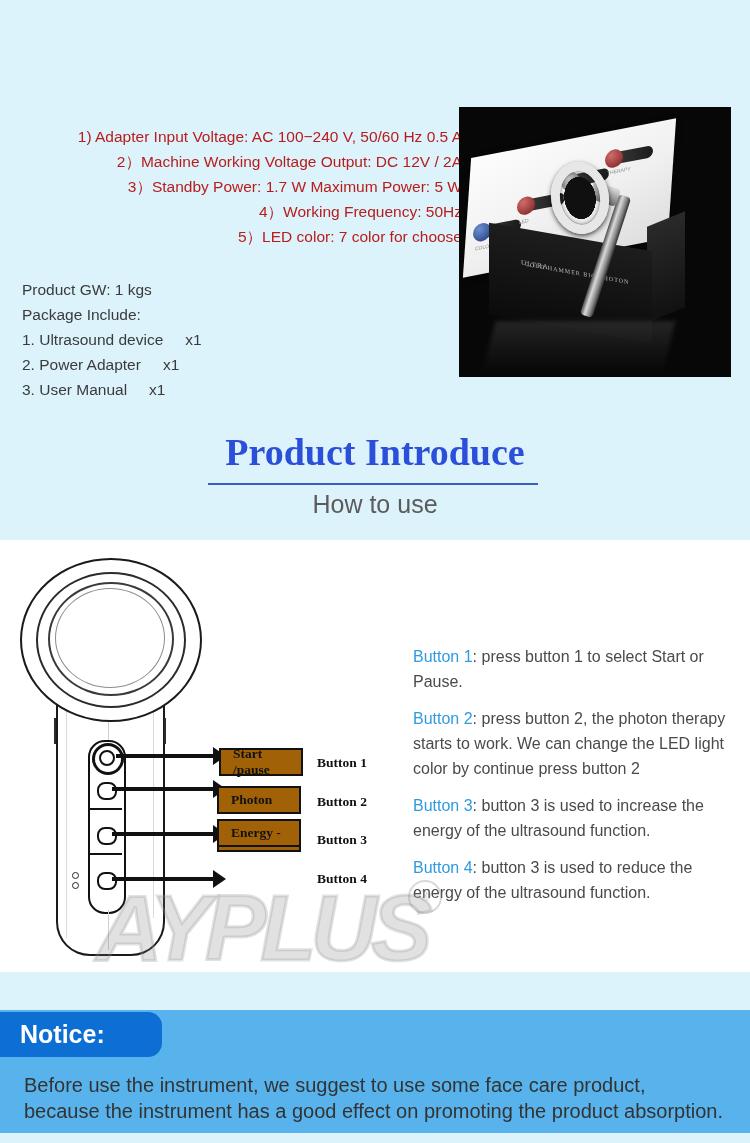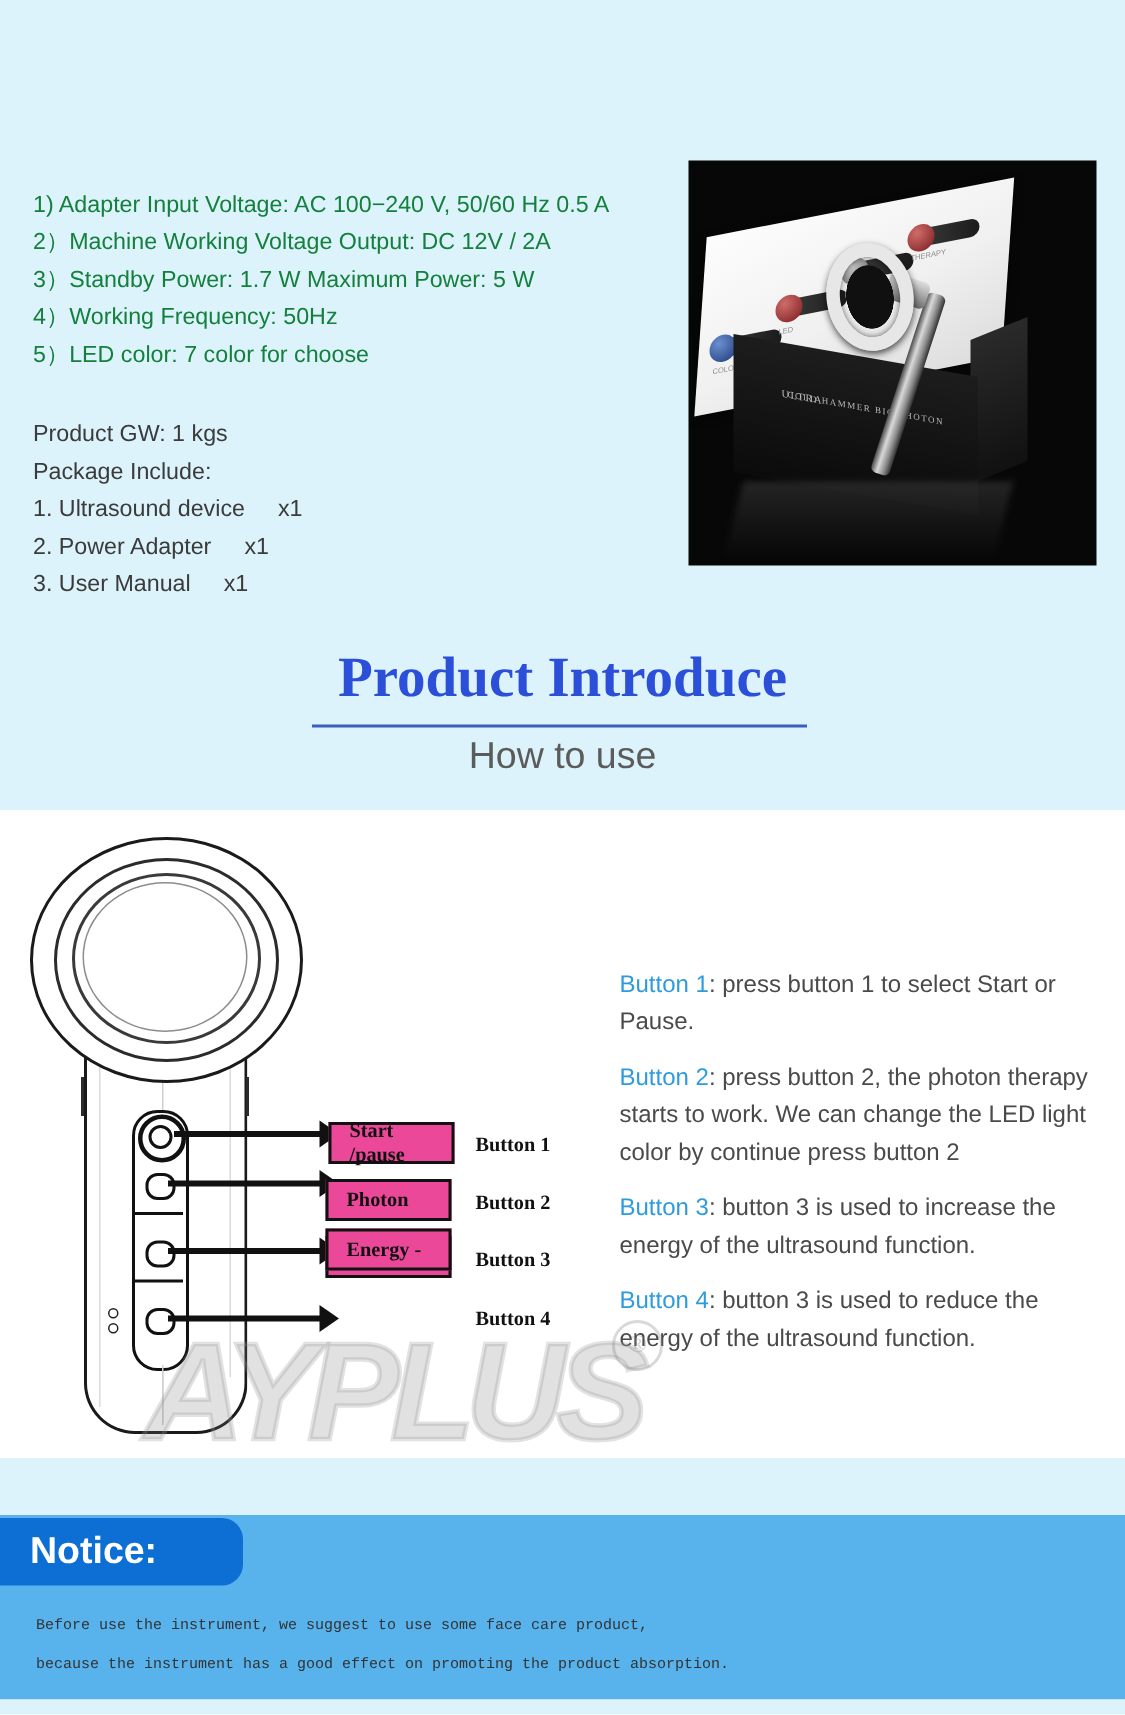--- a/index.html
+++ b/index.html
@@ -34,23 +34,24 @@
     letter-spacing: 0px;
   }
 
   .params-list {
     position: absolute;
     left: 22px; top: 124px;
     width: 440px;
   }
   .params-list .line {
     font-size: 15.5px;
-    color: #15803d;
+    color: #b91c1c;
     line-height: 25px;
     white-space: nowrap;
+    text-align: right;
   }
 
   .package-block {
     position: absolute;
     left: 22px; top: 277px;
     width: 420px;
   }
   .package-block .line {
     font-size: 15.5px;
     color: #3b3b3b;
@@ -347,21 +348,21 @@
   }
   .arrow-1 { left: 108px; top: 204px; width: 98px; }
   .arrow-2 { left: 104px; top: 237px; width: 102px; }
   .arrow-3 { left: 104px; top: 282px; width: 102px; }
   .arrow-4 { left: 104px; top: 327px; width: 102px; }
 
   
   .btn-label {
     position: absolute;
     border: 2px solid #111;
-    background: #ec4899;
+    background: #a16207;
     font-family: "Liberation Serif", serif;
     font-weight: 700;
     font-size: 13.5px;
     color: #111;
     display: flex;
     align-items: center;
     padding-left: 12px;
     box-sizing: border-box;
   }
   .lbl-1 { left: 219px; top: 748px; width: 84px; height: 28px; }
@@ -456,24 +457,23 @@
     font-size: 25px;
     font-weight: 700;
   }
   .notice-body {
     position: absolute;
     left: 24px; top: 1072px;
     width: 706px;
   }
   .notice-body p {
     margin: 0;
-    font-size: 10px;
+    font-size: 20px;
     line-height: 26px;
     color: #333333;
-    font-family: Liberation Mono, monospace;
   }
   .band-bottom {
     position: absolute;
     left: 0; top: 1133px;
     width: 750px; height: 10px;
     background: #dcf3fb;
   }
 </style>
 </head>
 <body>

